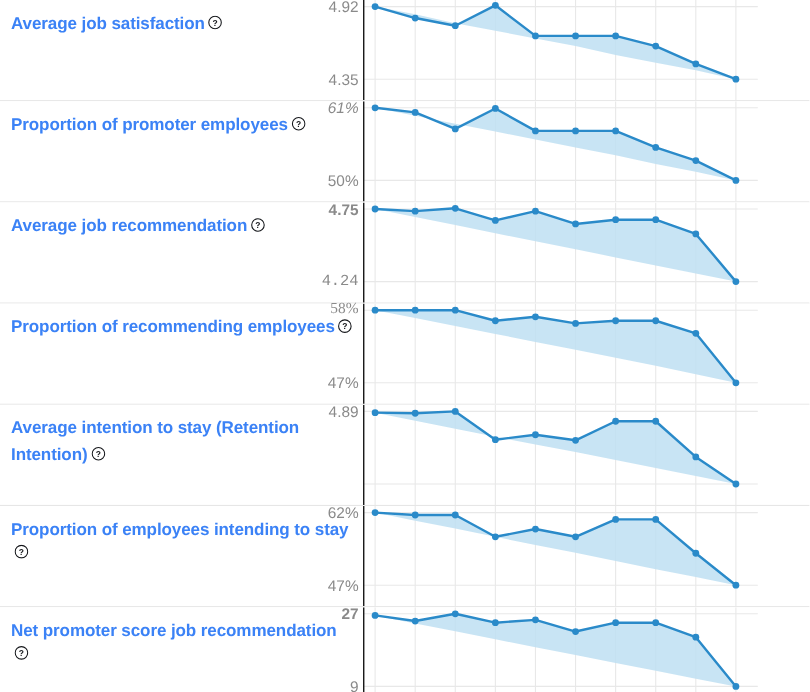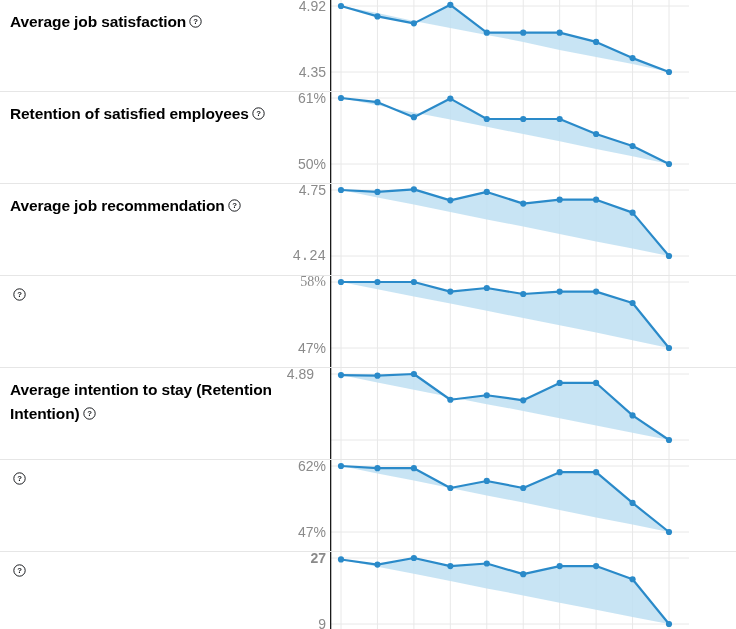--- a/index.html
+++ b/index.html
@@ -32,21 +32,21 @@
   }
   .label-cell {
     width: 330px;
     flex: 0 0 330px;
     padding: 10px 8px 0 10px;
     box-sizing: border-box;
   }
   .label-text {
     font-size: 15.5px;
     font-weight: bold;
-    color: #000000;
+    color: #3b82f6;
     line-height: 1.52;
     letter-spacing: -0.1px;
     display: inline;
   }
   .help-icon {
     display: inline-block;
     vertical-align: -1px;
     margin-left: 3px;
     width: 13px;
     height: 13px;
@@ -125,21 +125,21 @@
           </g>
           <line x1="0.5" x2="0.5" y1="0" y2="91" stroke="#1a1a1a" stroke-width="1.6"></line>
         </svg>
         <div class="axis-wrap" style="left: 0px;">
           <div class="tick-label tick-top" style="margin-right: 4px;">4.92</div>
           <div class="tick-label tick-bottom" style="margin-right: 4px;">4.35</div>
         </div>
       </div>
     </div>
     <div class="metric-row">
-      <div class="label-cell"><span class="label-text">Retention of satisfied employees</span><span class="help-icon"><svg width="13" height="13" viewBox="0 0 16 16">
+      <div class="label-cell"><span class="label-text">Proportion of promoter employees</span><span class="help-icon"><svg width="13" height="13" viewBox="0 0 16 16">
             <circle cx="8" cy="8" r="7" fill="none" stroke="#14161a" stroke-width="1.2"></circle>
             <text x="8" y="11.6" text-anchor="middle" font-size="9.5" font-family="&quot;Liberation Sans&quot;, sans-serif" font-weight="bold" fill="#14161a">?</text>
           </svg></span></div>
       <div class="chart-cell">
         <svg class="chart-svg" width="359" height="92">
           <g>
             <line x1="11" x2="11" y1="0" y2="91" stroke="#e8e8e8" stroke-width="1"></line>
             <line x1="47.44444444444444" x2="47.44444444444444" y1="0" y2="91" stroke="#e8e8e8" stroke-width="1"></line>
             <line x1="83.88888888888889" x2="83.88888888888889" y1="0" y2="91" stroke="#e8e8e8" stroke-width="1"></line>
             <line x1="120.33333333333333" x2="120.33333333333333" y1="0" y2="91" stroke="#e8e8e8" stroke-width="1"></line>
@@ -162,21 +162,21 @@
             <circle cx="156.77777777777777" cy="27" r="3.1" fill="#2a8ac9"></circle>
             <circle cx="193.22222222222223" cy="27" r="3.1" fill="#2a8ac9"></circle>
             <circle cx="229.66666666666666" cy="27" r="3.1" fill="#2a8ac9"></circle>
             <circle cx="266.1111111111111" cy="42" r="3.1" fill="#2a8ac9"></circle>
             <circle cx="302.55555555555554" cy="54" r="3.1" fill="#2a8ac9"></circle>
             <circle cx="339" cy="72" r="3.1" fill="#2a8ac9"></circle>
           </g>
           <line x1="0.5" x2="0.5" y1="0" y2="91" stroke="#1a1a1a" stroke-width="1.6"></line>
         </svg>
         <div class="axis-wrap" style="left: 0px;">
-          <div class="tick-label tick-top" style="margin-right: 4px;">61%</div>
+          <div class="tick-label tick-top" style="margin-right: 4px; font-style: italic;">61%</div>
           <div class="tick-label tick-bottom" style="margin-right: 4px;">50%</div>
         </div>
       </div>
     </div>
     <div class="metric-row">
       <div class="label-cell"><span class="label-text">Average job recommendation</span><span class="help-icon"><svg width="13" height="13" viewBox="0 0 16 16">
             <circle cx="8" cy="8" r="7" fill="none" stroke="#14161a" stroke-width="1.2"></circle>
             <text x="8" y="11.6" text-anchor="middle" font-size="9.5" font-family="&quot;Liberation Sans&quot;, sans-serif" font-weight="bold" fill="#14161a">?</text>
           </svg></span></div>
       <div class="chart-cell">
@@ -205,27 +205,27 @@
             <circle cx="156.77777777777777" cy="7.941176470588189" r="3.1" fill="#2a8ac9"></circle>
             <circle cx="193.22222222222223" cy="19.58823529411771" r="3.1" fill="#2a8ac9"></circle>
             <circle cx="229.66666666666666" cy="15.705882352941202" r="3.1" fill="#2a8ac9"></circle>
             <circle cx="266.1111111111111" cy="15.705882352941202" r="3.1" fill="#2a8ac9"></circle>
             <circle cx="302.55555555555554" cy="28.6470588235294" r="3.1" fill="#2a8ac9"></circle>
             <circle cx="339" cy="72" r="3.1" fill="#2a8ac9"></circle>
           </g>
           <line x1="0.5" x2="0.5" y1="0" y2="91" stroke="#1a1a1a" stroke-width="1.6"></line>
         </svg>
         <div class="axis-wrap" style="left: 0px;">
-          <div class="tick-label tick-top" style="margin-right: 4px;">4.75</div>
+          <div class="tick-label tick-top" style="margin-right: 4px; font-weight: bold;">4.75</div>
           <div class="tick-label tick-bottom" style="margin-right: 4px; font-family: Liberation Mono, monospace;">4.24</div>
         </div>
       </div>
     </div>
     <div class="metric-row">
-      <div class="label-cell"><span class="help-icon"><svg width="13" height="13" viewBox="0 0 16 16">
+      <div class="label-cell"><span class="label-text">Proportion of recommending employees</span><span class="help-icon"><svg width="13" height="13" viewBox="0 0 16 16">
             <circle cx="8" cy="8" r="7" fill="none" stroke="#14161a" stroke-width="1.2"></circle>
             <text x="8" y="11.6" text-anchor="middle" font-size="9.5" font-family="&quot;Liberation Sans&quot;, sans-serif" font-weight="bold" fill="#14161a">?</text>
           </svg></span></div>
       <div class="chart-cell">
         <svg class="chart-svg" width="359" height="92">
           <g>
             <line x1="11" x2="11" y1="0" y2="91" stroke="#e8e8e8" stroke-width="1"></line>
             <line x1="47.44444444444444" x2="47.44444444444444" y1="0" y2="91" stroke="#e8e8e8" stroke-width="1"></line>
             <line x1="83.88888888888889" x2="83.88888888888889" y1="0" y2="91" stroke="#e8e8e8" stroke-width="1"></line>
             <line x1="120.33333333333333" x2="120.33333333333333" y1="0" y2="91" stroke="#e8e8e8" stroke-width="1"></line>
@@ -291,27 +291,27 @@
             <circle cx="156.77777777777777" cy="27.254237288135542" r="3.1" fill="#2a8ac9"></circle>
             <circle cx="193.22222222222223" cy="32.28813559322028" r="3.1" fill="#2a8ac9"></circle>
             <circle cx="229.66666666666666" cy="14.949152542372893" r="3.1" fill="#2a8ac9"></circle>
             <circle cx="266.1111111111111" cy="14.949152542372893" r="3.1" fill="#2a8ac9"></circle>
             <circle cx="302.55555555555554" cy="47.3898305084746" r="3.1" fill="#2a8ac9"></circle>
             <circle cx="339" cy="72" r="3.1" fill="#2a8ac9"></circle>
           </g>
           <line x1="0.5" x2="0.5" y1="0" y2="91" stroke="#1a1a1a" stroke-width="1.6"></line>
         </svg>
         <div class="axis-wrap" style="left: 0px;">
-          <div class="tick-label tick-top" style="margin-right: 16px;">4.89</div>
+          <div class="tick-label tick-top" style="margin-right: 4px;">4.89</div>
           <div class="tick-label tick-bottom" style="margin-right: 4px; margin-top: 28px;">4.3</div>
         </div>
       </div>
     </div>
     <div class="metric-row">
-      <div class="label-cell"><span class="help-icon"><svg width="13" height="13" viewBox="0 0 16 16">
+      <div class="label-cell"><span class="label-text">Proportion of employees intending to stay</span><span class="help-icon"><svg width="13" height="13" viewBox="0 0 16 16">
             <circle cx="8" cy="8" r="7" fill="none" stroke="#14161a" stroke-width="1.2"></circle>
             <text x="8" y="11.6" text-anchor="middle" font-size="9.5" font-family="&quot;Liberation Sans&quot;, sans-serif" font-weight="bold" fill="#14161a">?</text>
           </svg></span></div>
       <div class="chart-cell">
         <svg class="chart-svg" width="359" height="92">
           <g>
             <line x1="11" x2="11" y1="0" y2="91" stroke="#e8e8e8" stroke-width="1"></line>
             <line x1="47.44444444444444" x2="47.44444444444444" y1="0" y2="91" stroke="#e8e8e8" stroke-width="1"></line>
             <line x1="83.88888888888889" x2="83.88888888888889" y1="0" y2="91" stroke="#e8e8e8" stroke-width="1"></line>
             <line x1="120.33333333333333" x2="120.33333333333333" y1="0" y2="91" stroke="#e8e8e8" stroke-width="1"></line>
@@ -340,21 +340,21 @@
           </g>
           <line x1="0.5" x2="0.5" y1="0" y2="91" stroke="#1a1a1a" stroke-width="1.6"></line>
         </svg>
         <div class="axis-wrap" style="left: 0px;">
           <div class="tick-label tick-top" style="margin-right: 4px; text-align: center;">62%</div>
           <div class="tick-label tick-bottom" style="margin-right: 4px;">47%</div>
         </div>
       </div>
     </div>
     <div class="metric-row">
-      <div class="label-cell"><span class="help-icon"><svg width="13" height="13" viewBox="0 0 16 16">
+      <div class="label-cell"><span class="label-text">Net promoter score job recommendation</span><span class="help-icon"><svg width="13" height="13" viewBox="0 0 16 16">
             <circle cx="8" cy="8" r="7" fill="none" stroke="#14161a" stroke-width="1.2"></circle>
             <text x="8" y="11.6" text-anchor="middle" font-size="9.5" font-family="&quot;Liberation Sans&quot;, sans-serif" font-weight="bold" fill="#14161a">?</text>
           </svg></span></div>
       <div class="chart-cell">
         <svg class="chart-svg" width="359" height="92">
           <g>
             <line x1="11" x2="11" y1="0" y2="91" stroke="#e8e8e8" stroke-width="1"></line>
             <line x1="47.44444444444444" x2="47.44444444444444" y1="0" y2="91" stroke="#e8e8e8" stroke-width="1"></line>
             <line x1="83.88888888888889" x2="83.88888888888889" y1="0" y2="91" stroke="#e8e8e8" stroke-width="1"></line>
             <line x1="120.33333333333333" x2="120.33333333333333" y1="0" y2="91" stroke="#e8e8e8" stroke-width="1"></line>

